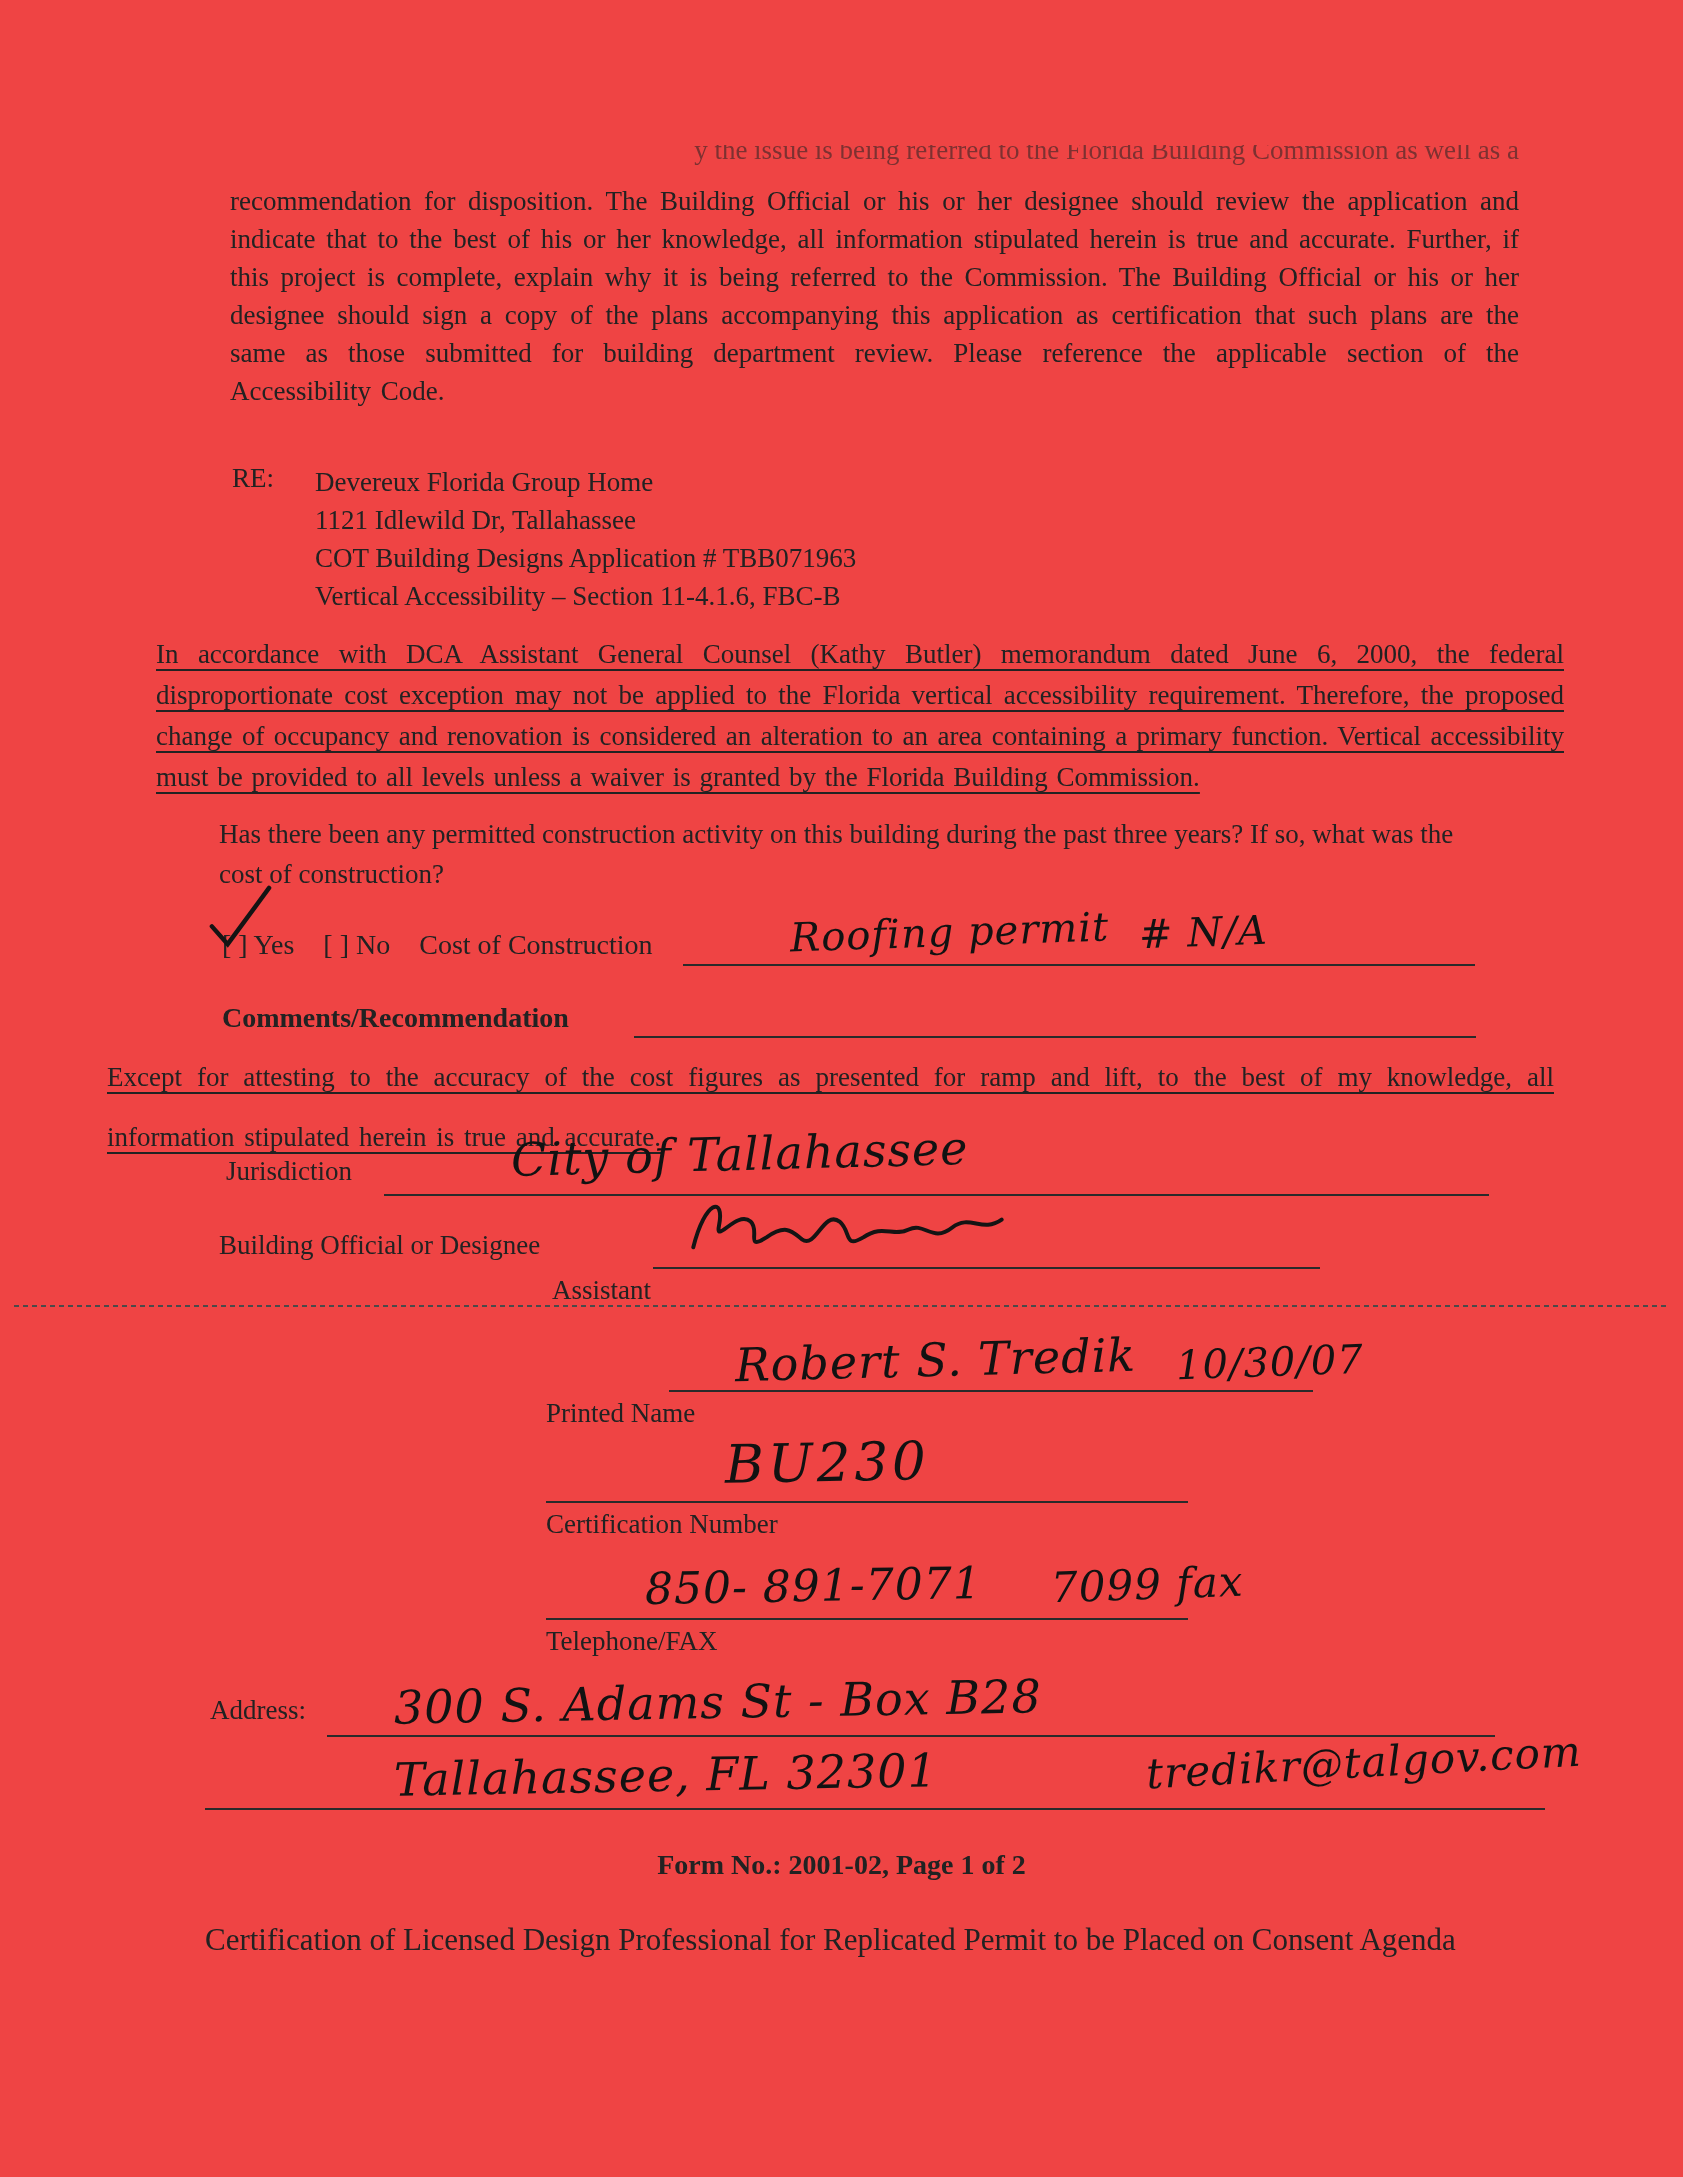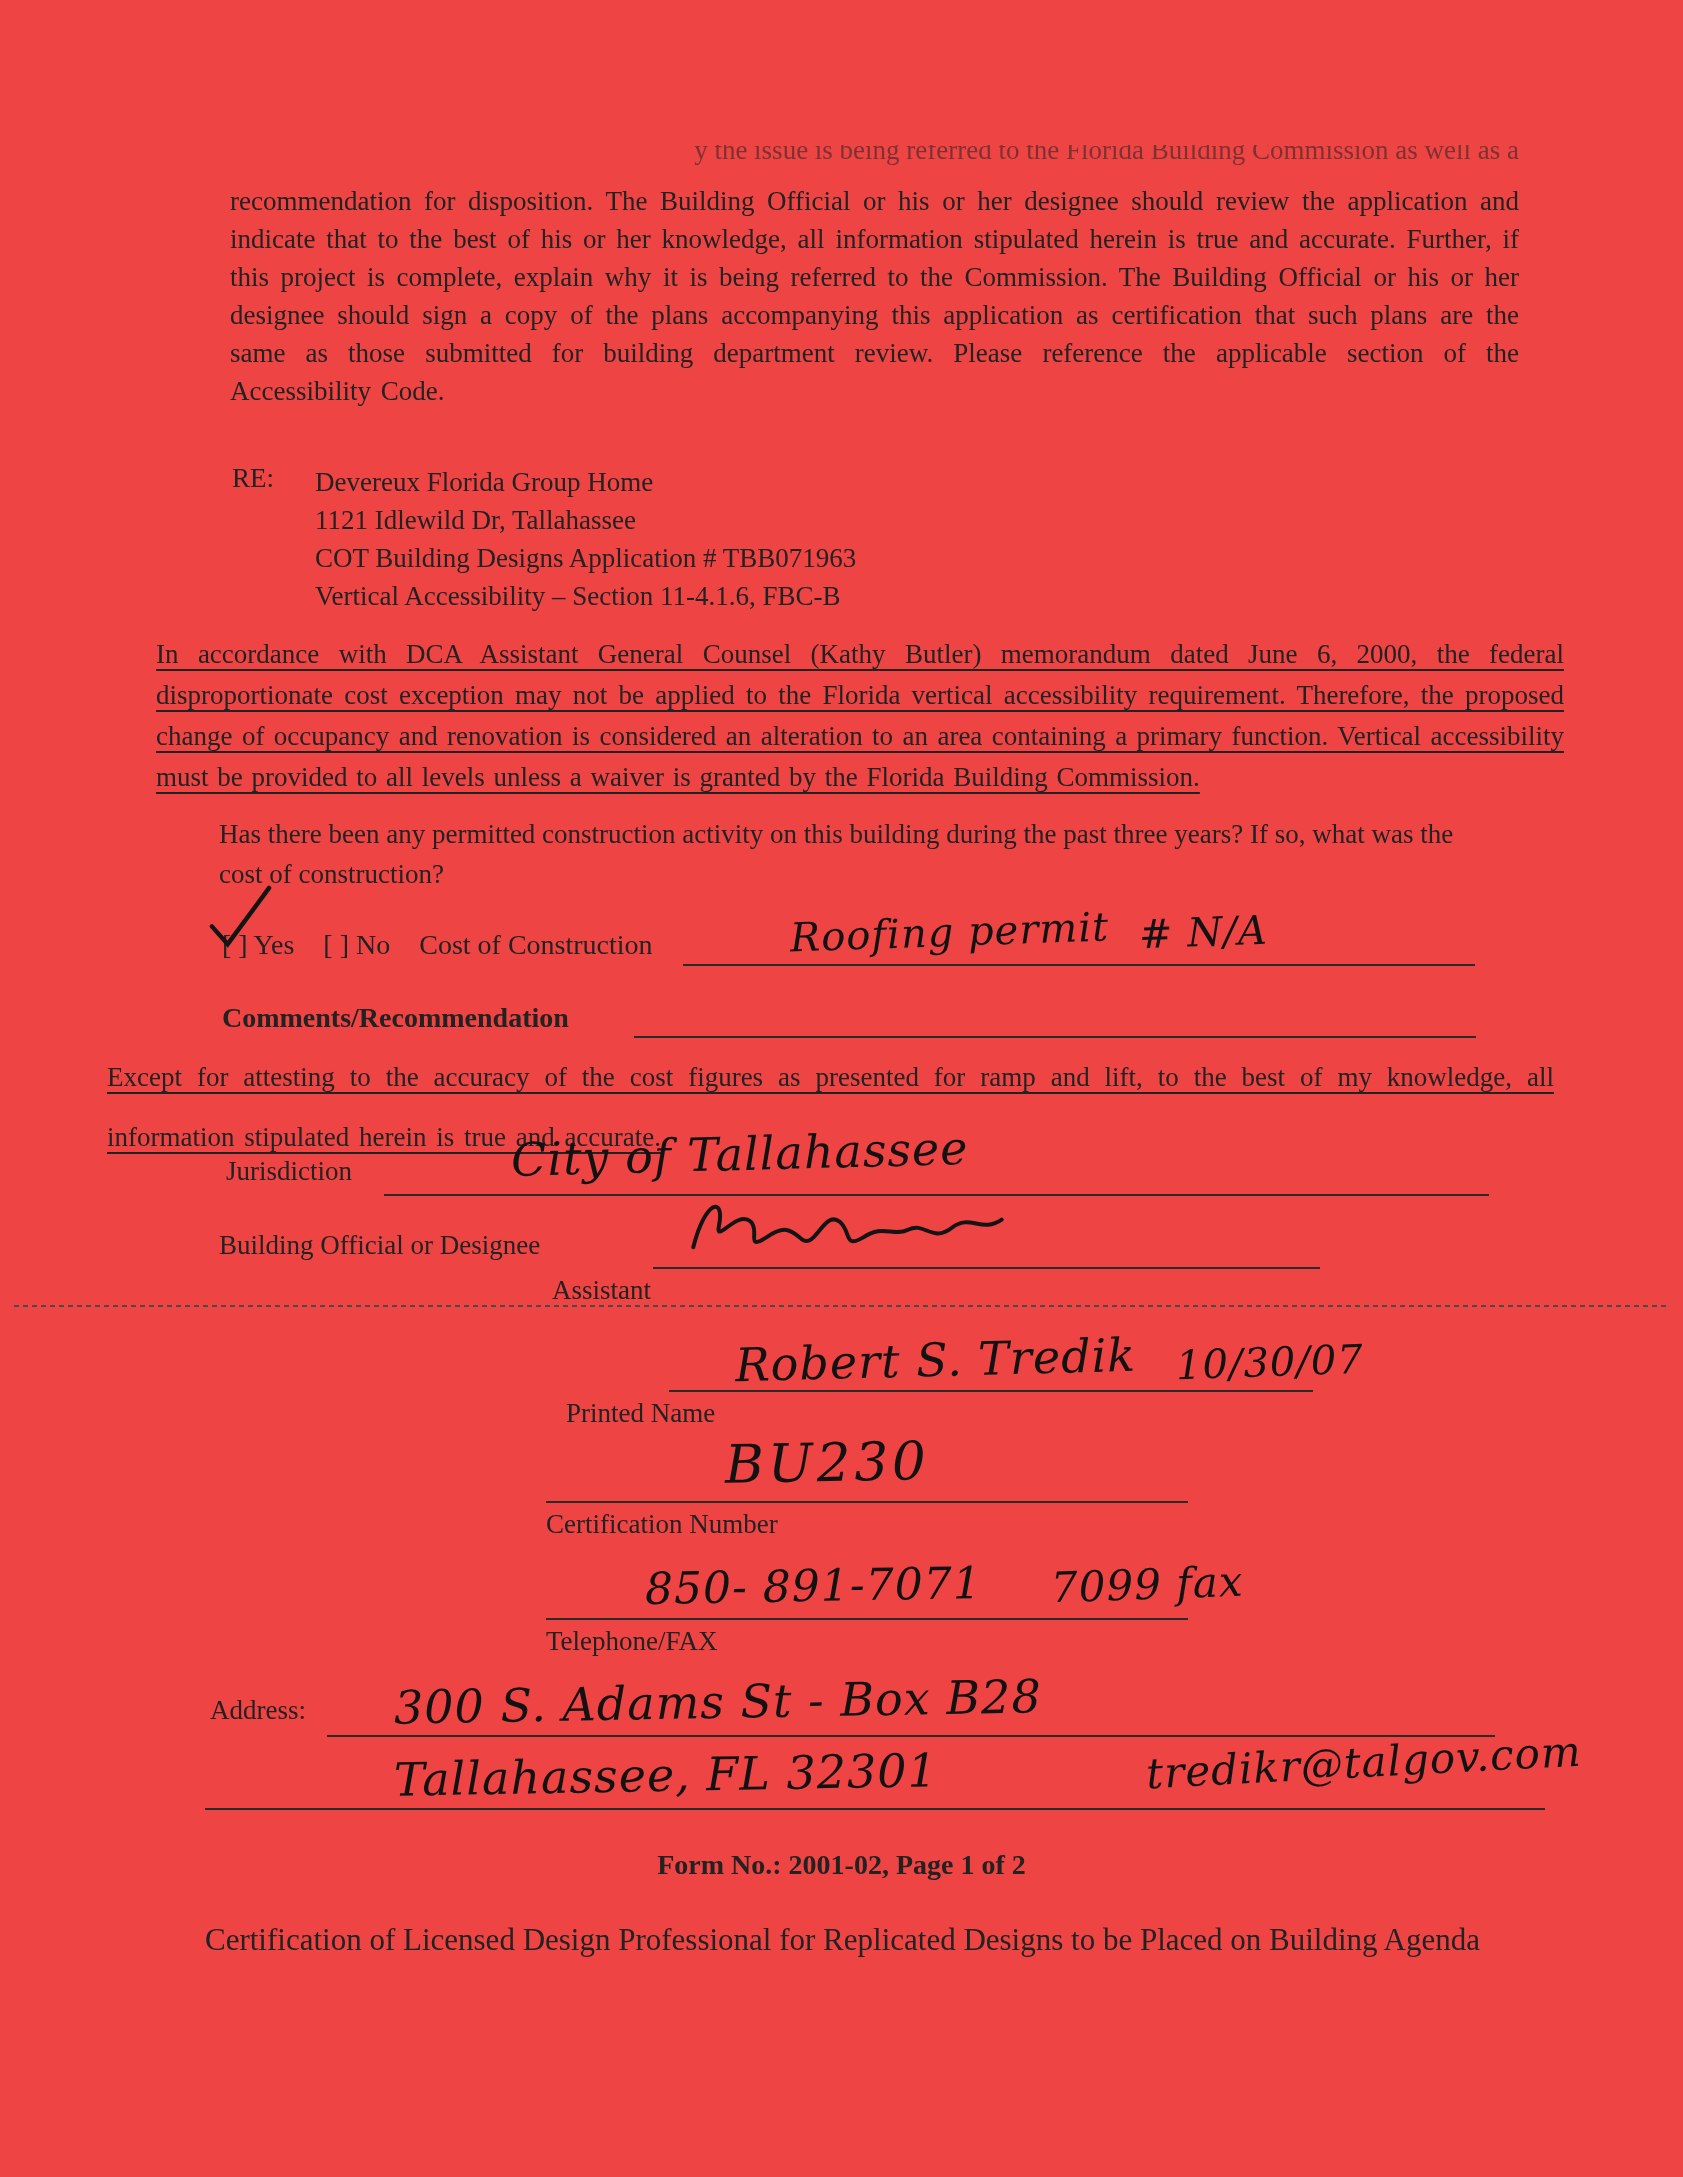--- a/index.html
+++ b/index.html
@@ -103,36 +103,36 @@
   <svg class="sig-svg" width="327" height="85" viewBox="0 0 330 86">
     <path d="M10 62 C 22 14, 42 10, 36 40 C 32 60, 54 24, 68 36 C 78 45, 62 66, 84 52 C 104 38, 110 46, 120 54 C 134 64, 142 24, 158 36 C 170 46, 162 64, 182 52 C 202 38, 212 52, 228 44 C 244 36, 252 58, 272 42 C 290 28, 302 48, 322 34" stroke="#141414" stroke-width="4" fill="none" stroke-linecap="round"></path>
   </svg>
   <div class="abs caption" style="left:552px;top:1275px;">Assistant</div>
 
   <div class="dashes"></div>
 
   <div class="blank" style="left:669px;top:1390px;width:644px;"></div>
   <div class="hand" style="left:735px;top:1333px;font-size:46px;transform:rotate(-1.5deg);">Robert S. Tredik</div>
   <div class="hand" style="left:1176px;top:1339px;font-size:40px;transform:rotate(-2deg);">10/30/07</div>
-  <div class="abs caption" style="left:566px;top:1398px;">Printed Name</div>
+  <div class="abs caption" style="left:546px;top:1398px;">Printed Name</div>
 
   <div class="blank" style="left:546px;top:1501px;width:642px;"></div>
   <div class="hand" style="left:725px;top:1432px;font-size:53px;transform:rotate(-1deg);letter-spacing:4px;">BU230</div>
   <div class="abs caption" style="left:546px;top:1509px;">Certification Number</div>
 
   <div class="blank" style="left:546px;top:1618px;width:642px;"></div>
   <div class="hand" style="left:645px;top:1560px;font-size:44px;transform:rotate(-1deg);">850- 891-7071</div>
   <div class="hand" style="left:1051px;top:1560px;font-size:42px;transform:rotate(-2deg);">7099 fax</div>
   <div class="abs caption" style="left:546px;top:1626px;">Telephone/FAX</div>
 
   <div class="abs field-label" style="left:210px;top:1695px;">Address:</div>
   <div class="blank" style="left:327px;top:1735px;width:1168px;"></div>
   <div class="hand" style="left:394px;top:1675px;font-size:46px;transform:rotate(-1deg);">300 S. Adams St -   Box B28</div>
 
   <div class="blank" style="left:205px;top:1808px;width:1340px;"></div>
   <div class="hand" style="left:394px;top:1748px;font-size:46px;transform:rotate(-1deg);">Tallahassee, FL   32301</div>
   <div class="hand" style="left:1146px;top:1738px;font-size:42px;transform:rotate(-3deg);">tredikr@talgov.com</div>
 
   <div class="abs form-no">Form No.: 2001-02, Page 1 of 2</div>
-  <div class="abs bottom-para">Certification of Licensed Design Professional for Replicated Designs to be Placed on Building Agenda</div>
+  <div class="abs bottom-para">Certification of Licensed Design Professional for Replicated Permit to be Placed on Consent Agenda</div>
 
 </div>
 
 
 </body></html>

